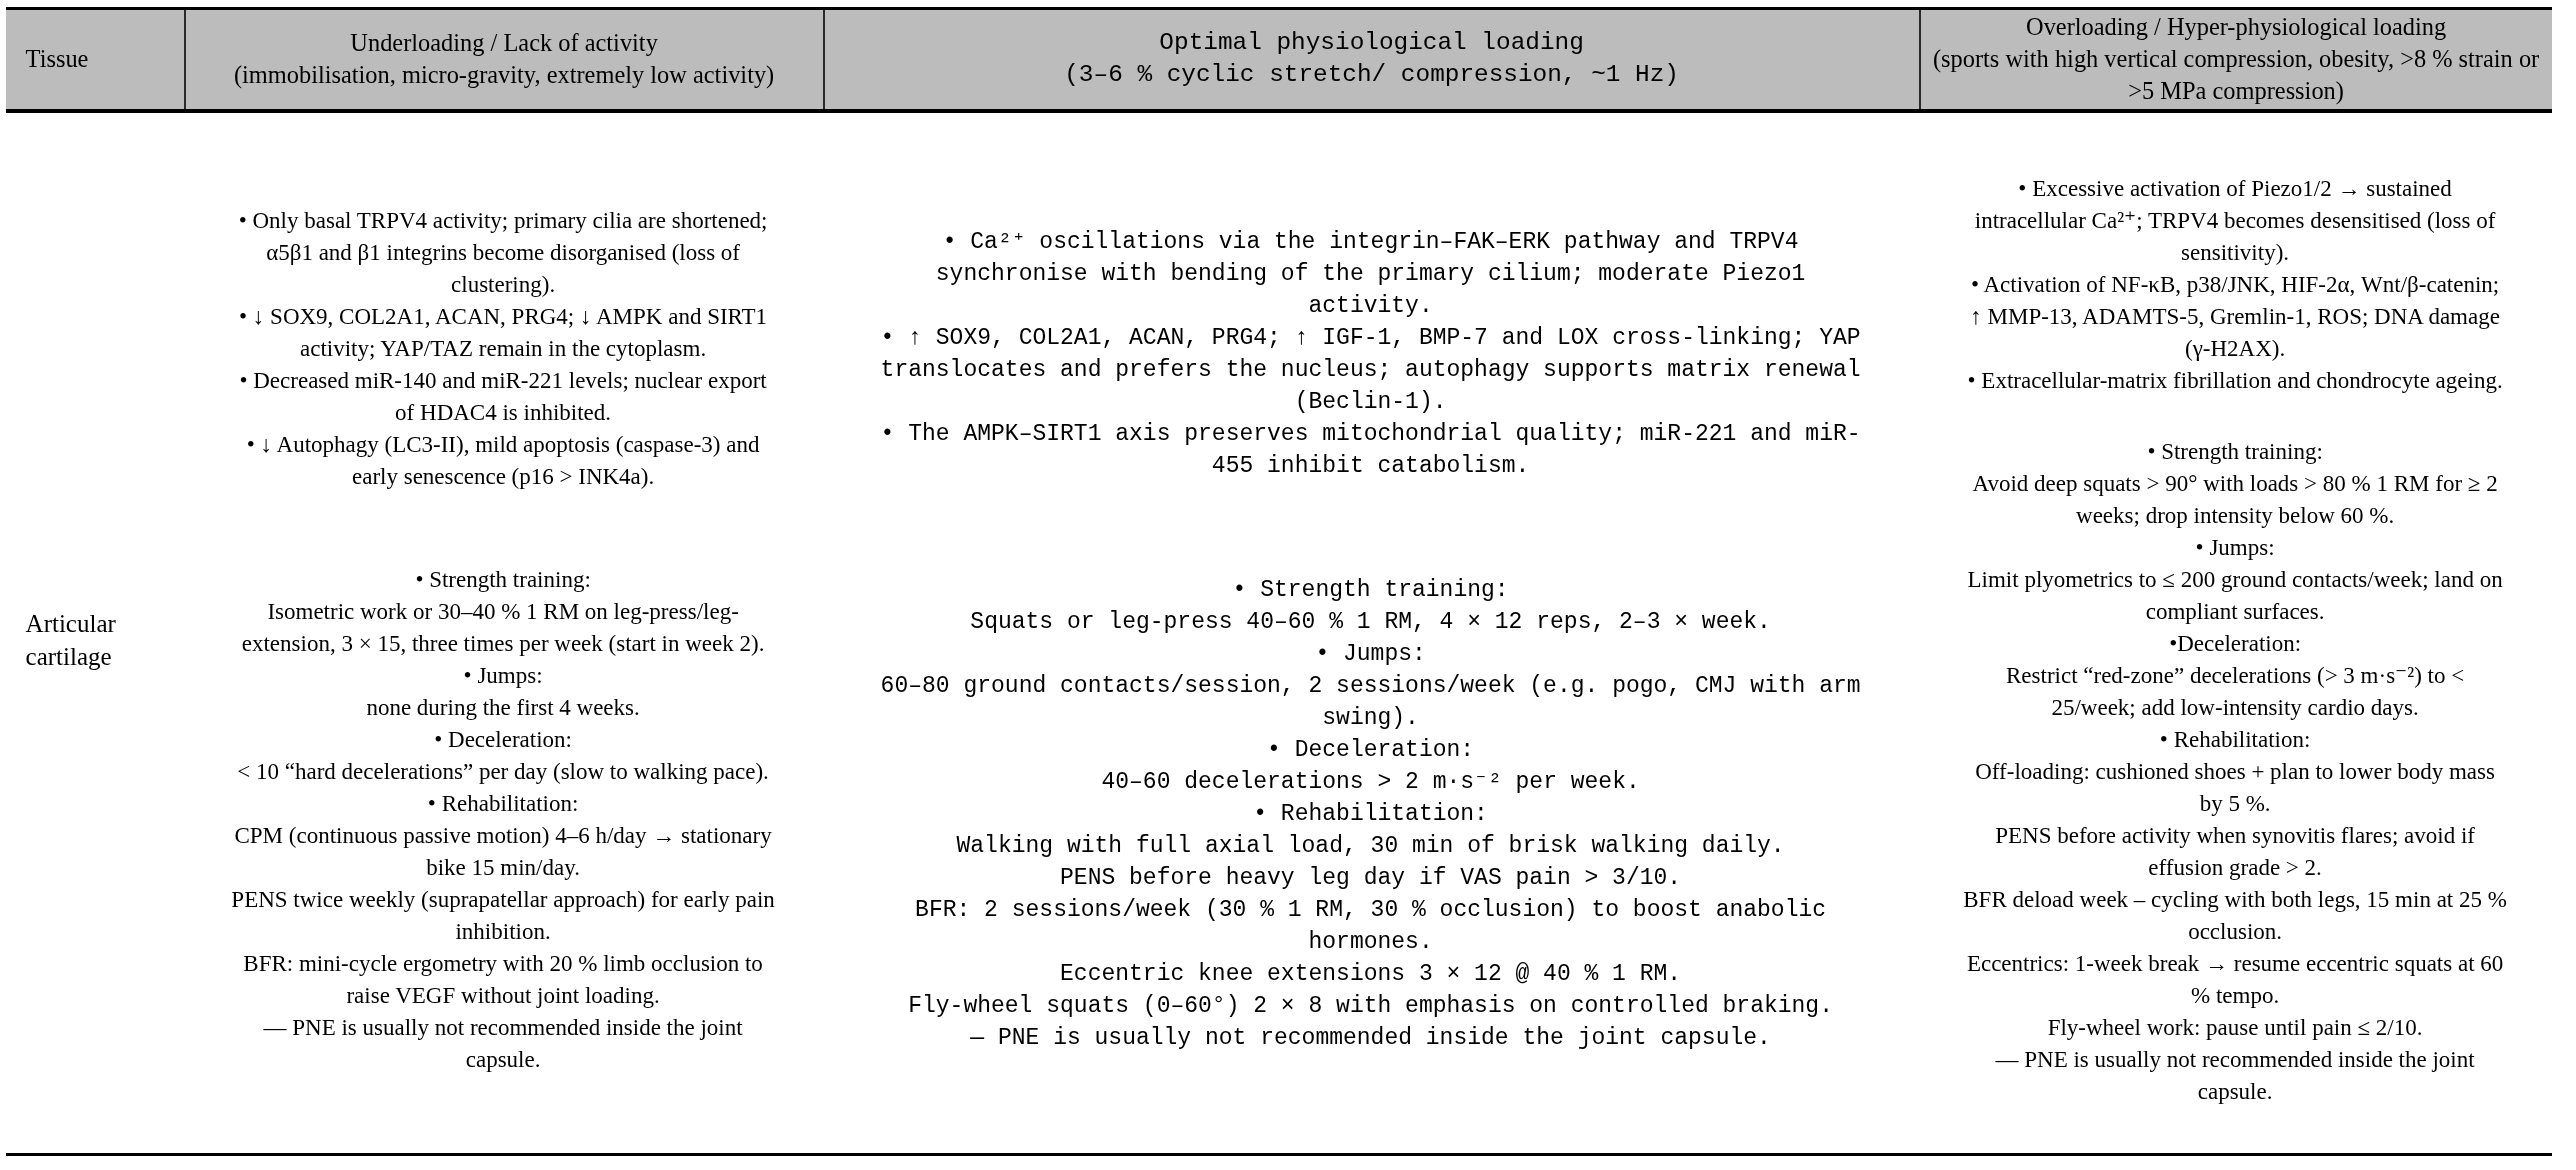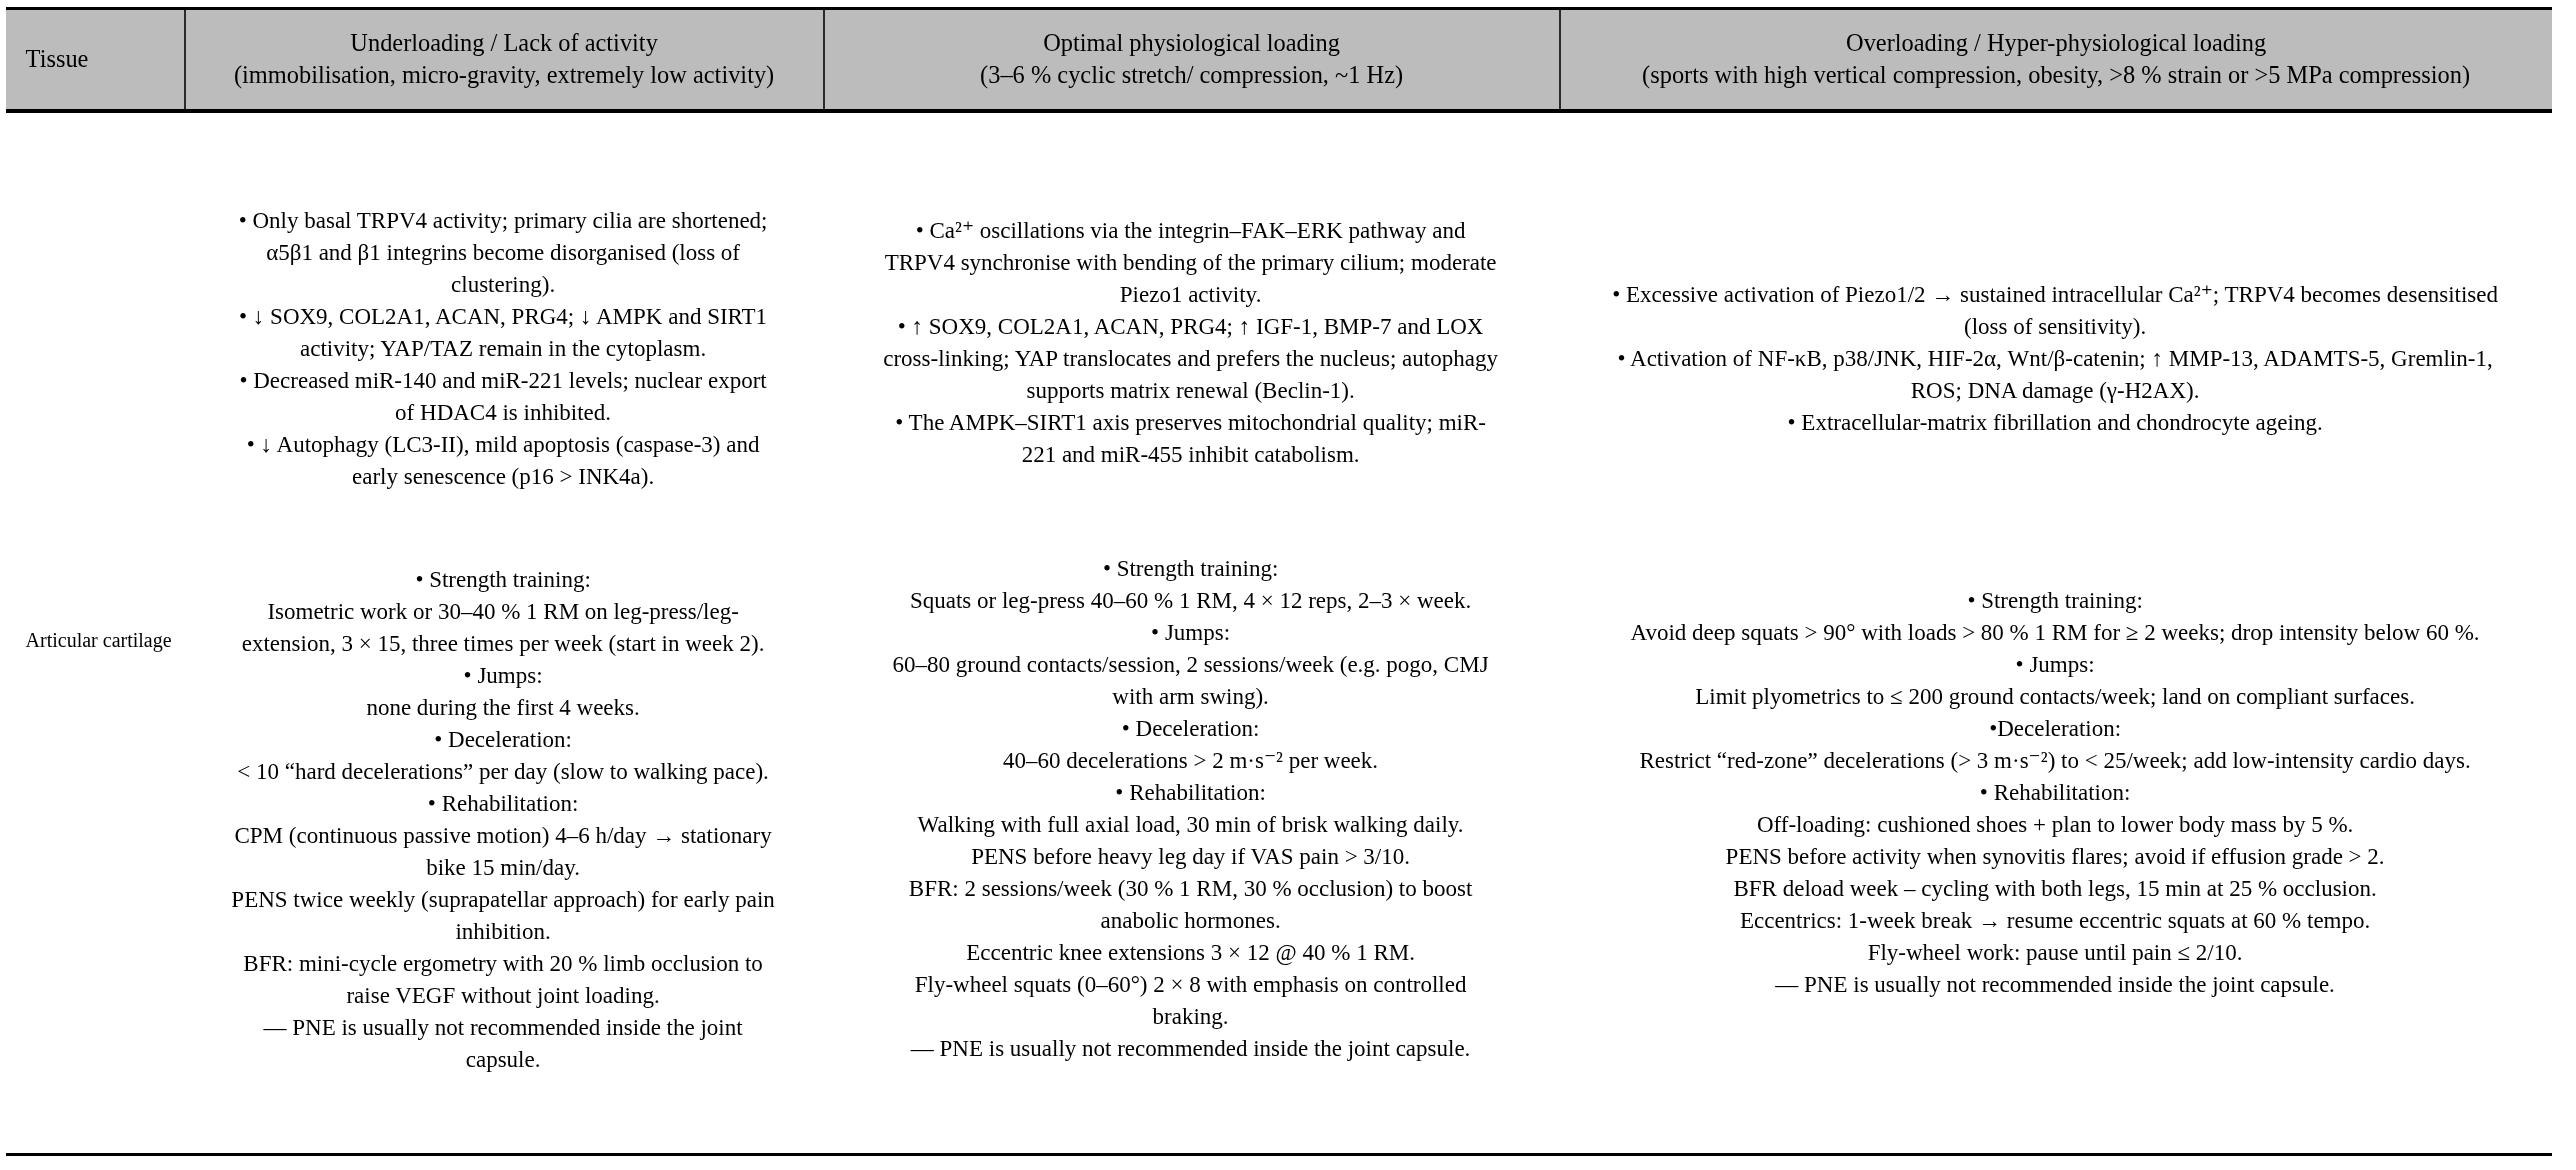--- a/index.html
+++ b/index.html
@@ -6,28 +6,28 @@
   body{width:2576px;height:1170px;position:relative;font-family:"Liberation Serif","DejaVu Serif",serif;color:#000;}
   .tablewrap{position:absolute;left:5.6px;top:6.7px;width:2546px;height:1149px;
     border-top:3.9px solid #000;border-bottom:3.3px solid #000;display:flex;flex-direction:column;box-sizing:border-box;}
   .hrow{display:flex;background:#bcbcbc;border-bottom:4.4px solid #000;height:103px;box-sizing:border-box;}
   .hcell{display:flex;flex-direction:column;justify-content:center;align-items:center;text-align:center;
     font-size:24.4px;line-height:32px;box-sizing:border-box;padding:0 11px;}
   .hcell + .hcell{border-left:2.2px solid #2a2a2a;}
   .hcell.tissue{align-items:flex-start;text-align:center;padding-left:20px;}
   .c1{width:178px;flex:0 0 auto;}
   .c2{width:639px;flex:0 0 auto;}
-  .c3{width:736px;flex:0 0 auto;}
+  .c3{width:1096px;flex:0 0 auto;font-family:Liberation Mono, monospace;}
   .c4{width:699px;flex:1 1 auto;}
   .brow{flex:1;display:flex;min-height:0;}
   .cell{display:flex;flex-direction:column;justify-content:space-evenly;align-items:stretch;
     text-align:center;font-size:23px;line-height:32px;box-sizing:border-box;padding:5.6px 44px;margin-top:15px;}
   .cell.c3{padding:5.6px 56px;}
   .cell.tissue{justify-content:center;align-items:flex-start;text-align:left;
-    padding:5.6px 11px 5.6px 20px;font-size:20px;line-height:33px;}
+    padding:5.6px 11px 5.6px 20px;font-size:25px;line-height:33px;}
   .group{display:block;}
   .group p{margin:0;}
 </style>
 </head>
 <body>
 
 <div class="tablewrap">
 
   <div class="hrow">
     <div class="hcell tissue c1">

